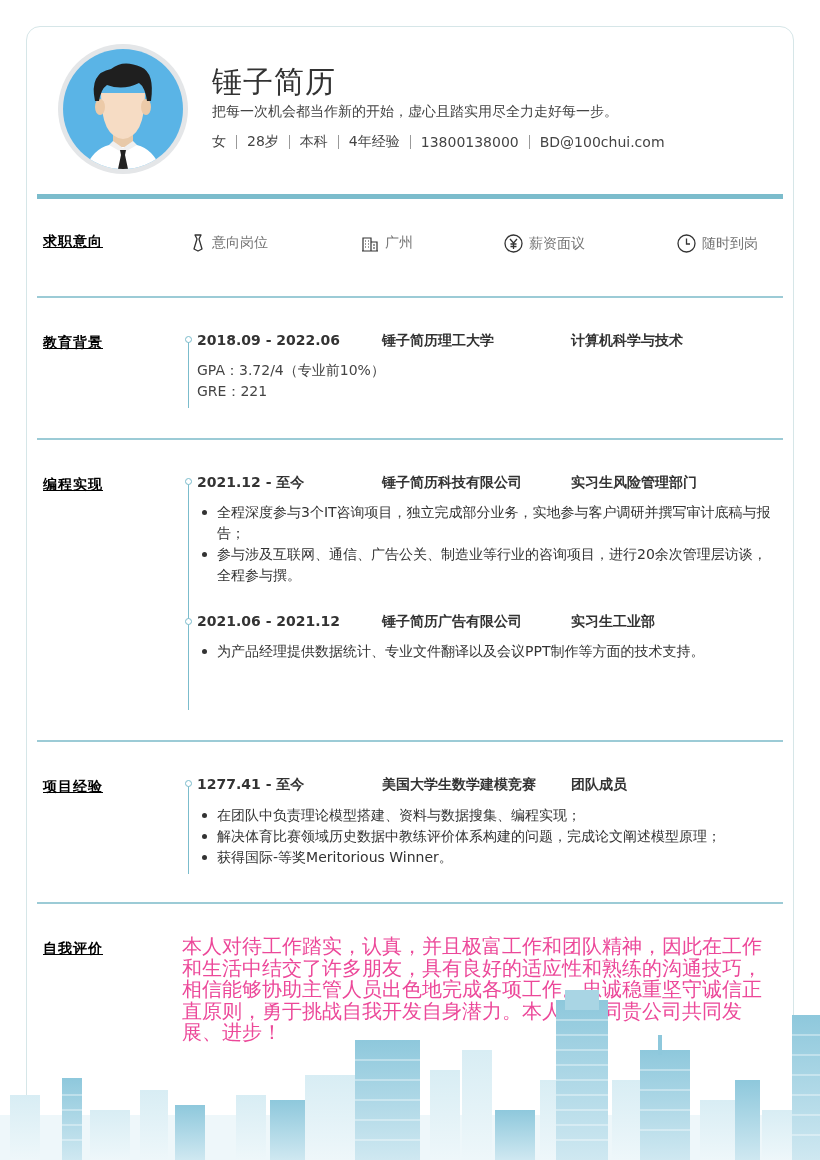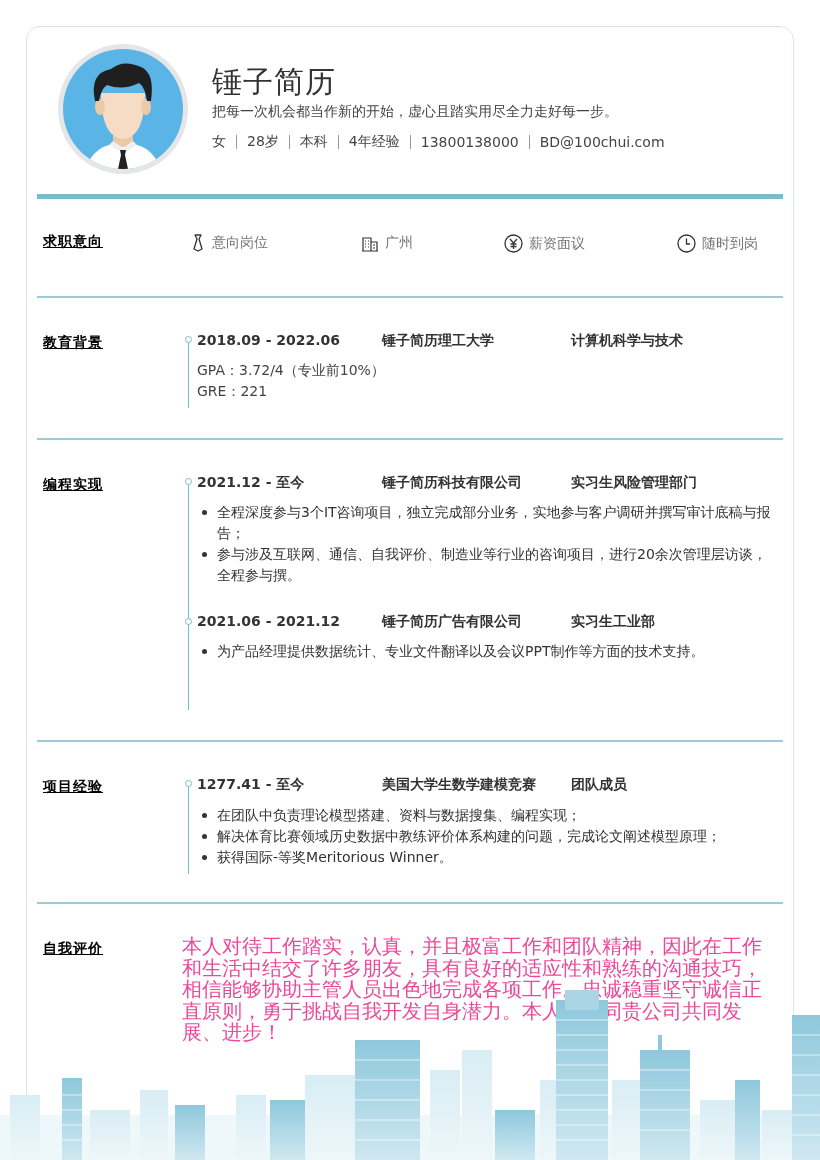--- a/index.html
+++ b/index.html
@@ -136,21 +136,21 @@
 <div class="section-line" style="top:438px"></div>
 
 <div class="sec-title" style="top:476px">编程实现</div>
 <div class="tl-line" style="top:480px;height:230px"></div>
 <div class="tl-dot" style="top:478px"></div>
 <div class="row-head" style="left:197px;top:474px">2021.12 - 至今</div>
 <div class="row-head" style="left:382px;top:474px">锤子简历科技有限公司</div>
 <div class="row-head" style="left:571px;top:474px">实习生风险管理部门</div>
 <ul class="bullets" style="top:502px">
   <li>全程深度参与3个IT咨询项目，独立完成部分业务，实地参与客户调研并撰写审计底稿与报告；</li>
-  <li>参与涉及互联网、通信、自我评价、制造业等行业的咨询项目，进行20余次管理层访谈，全程参与撰。</li>
+  <li>参与涉及互联网、通信、广告公关、制造业等行业的咨询项目，进行20余次管理层访谈，全程参与撰。</li>
 </ul>
 
 <div class="tl-dot" style="top:618px"></div>
 <div class="row-head" style="left:197px;top:613px">2021.06 - 2021.12</div>
 <div class="row-head" style="left:382px;top:613px">锤子简历广告有限公司</div>
 <div class="row-head" style="left:571px;top:613px">实习生工业部</div>
 <ul class="bullets" style="top:641px">
   <li>为产品经理提供数据统计、专业文件翻译以及会议PPT制作等方面的技术支持。</li>
 </ul>
 

